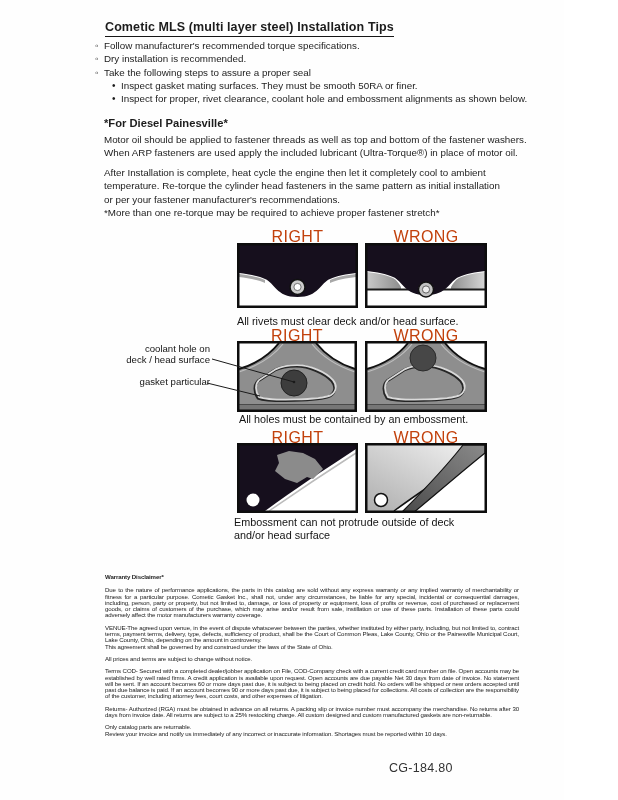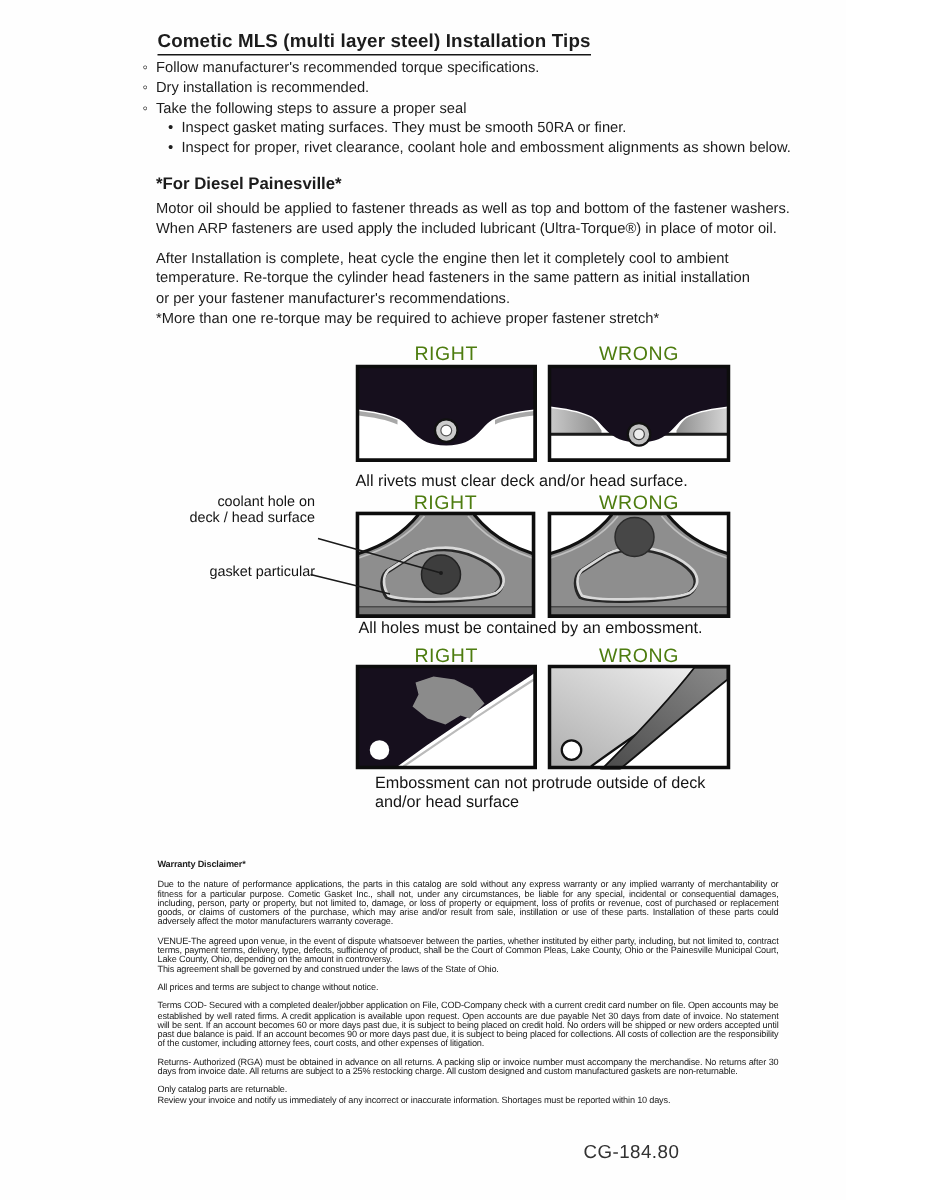--- a/index.html
+++ b/index.html
@@ -17,21 +17,21 @@
   .b1::before{content:"◦";position:absolute;left:0;top:0;font-size:10px;}
   .b2{position:relative;margin-left:17px;padding-left:9px;}
   .b2::before{content:"•";position:absolute;left:0;top:0;font-size:10px;}
   
   .diesel-h{left:104px;top:117px;font-size:11.2px;font-weight:bold;}
   .body-p{font-size:9.8px;line-height:13.4px;white-space:pre-line;width:470px;}
   .p1{left:104px;top:133px;}
   .p2{left:104px;top:166px;}
   .note{left:104px;top:207px;font-size:9.8px;}
   
-  .dlabel{font-size:13px;letter-spacing:.4px;text-align:center;color:#4d7c0f;}
+  .dlabel{font-size:16px;letter-spacing:.4px;text-align:center;color:#c2410c;}
   .caption{font-size:10.8px;color:#141414;white-space:pre-line;line-height:13px;}
   .callout{font-size:9.6px;text-align:right;white-space:pre-line;line-height:10.5px;color:#141414;}
   .dbox{position:absolute;}
   .overlay{position:absolute;left:0;top:0;width:618px;height:800px;pointer-events:none;}
   
   .disclaimer{left:105px;top:574px;width:414px;font-size:6.1px;line-height:6.3px;letter-spacing:-.12px;color:#222;}
   .disclaimer .dh{font-weight:bold;margin-bottom:7px;}
   .disclaimer p{margin:0 0 6px 0;text-align:justify;white-space:pre-line;}
   .footer-code{left:389px;top:761px;font-size:12.5px;color:#323232;letter-spacing:.3px;}
 </style>
@@ -92,21 +92,21 @@
     <circle cx="61" cy="46.5" r="7.5" fill="#c2c2c2" stroke="#111111" stroke-width="1.5"></circle>
     <circle cx="61" cy="46.5" r="3.6" fill="#ededed" stroke="#444444" stroke-width="0.8"></circle>
     <rect x="1.25" y="1.25" width="119.5" height="62.5" fill="none" stroke="#0d0d0d" stroke-width="2.5"></rect>
   </svg>
 
   <div class="abs caption" style="left:237px;top:315px;">All rivets must clear deck and/or head surface.</div>
 
   <div class="abs dlabel" style="left:237px;top:327px;width:120px;">RIGHT</div>
   <div class="abs dlabel" style="left:365px;top:327px;width:122px;">WRONG</div>
 
-  <div class="abs callout" style="left:100px;top:330px;width:110px;">coolant hole on
+  <div class="abs callout" style="left:100px;top:344px;width:110px;">coolant hole on
 deck / head surface</div>
   <div class="abs callout" style="left:100px;top:377px;width:110px;">gasket particular</div>
 
   <svg class="dbox" style="left:237px;top:341px;" width="120" height="71" viewBox="0 0 120 71">
     <rect x="0" y="0" width="120" height="71" fill="#8e8e8e"></rect>
     <path d="M2,2 H42 C34,12 22,22 2,28 Z" fill="#ffffff"></path>
     <path d="M118,2 H79 C87,12 99,22 118,28 Z" fill="#ffffff"></path>
     <path d="M42,2 C34,12 22,22 2,28" fill="none" stroke="#111111" stroke-width="2"></path>
     <path d="M79,2 C87,12 99,22 118,28" fill="none" stroke="#111111" stroke-width="2"></path>
     <path d="M46,3 C38,13 24,24 2,31" fill="none" stroke="#c0c0c0" stroke-width="1.2"></path>
@@ -161,21 +161,21 @@
       </linearGradient>
     </defs>
     <rect x="0" y="0" width="122" height="70" fill="#ffffff"></rect>
     <path d="M2,2 H120 V6 C91,25 56,48 29,68 H2 Z" fill="url(#g3)"></path>
     <path d="M120,6 C91,25 56,48 29,68" fill="none" stroke="#111111" stroke-width="1.5"></path>
     <path d="M98,2 H120 V10 C95,30 70,52 48,70 H36 C56,50 80,25 98,2 Z" fill="url(#g4)" stroke="#111111" stroke-width="1.2"></path>
     <circle cx="16" cy="57" r="6.5" fill="#ffffff" stroke="#111111" stroke-width="1.5"></circle>
     <rect x="1.25" y="1.25" width="119.5" height="67.5" fill="none" stroke="#0d0d0d" stroke-width="2.5"></rect>
   </svg>
 
-  <div class="abs caption" style="left:250px;top:516px;">Embossment can not protrude outside of deck
+  <div class="abs caption" style="left:234px;top:516px;">Embossment can not protrude outside of deck
 and/or head surface</div>
 
   <svg class="overlay">
     <line x1="212" y1="359" x2="294" y2="382" stroke="#1a1a1a" stroke-width="1"></line>
     <circle cx="294" cy="382" r="1.3" fill="#1a1a1a"></circle>
     <line x1="207" y1="383" x2="260" y2="396" stroke="#1a1a1a" stroke-width="1"></line>
   </svg>
 
   <div class="abs disclaimer">
     <div class="dh">Warranty Disclaimer*</div>

